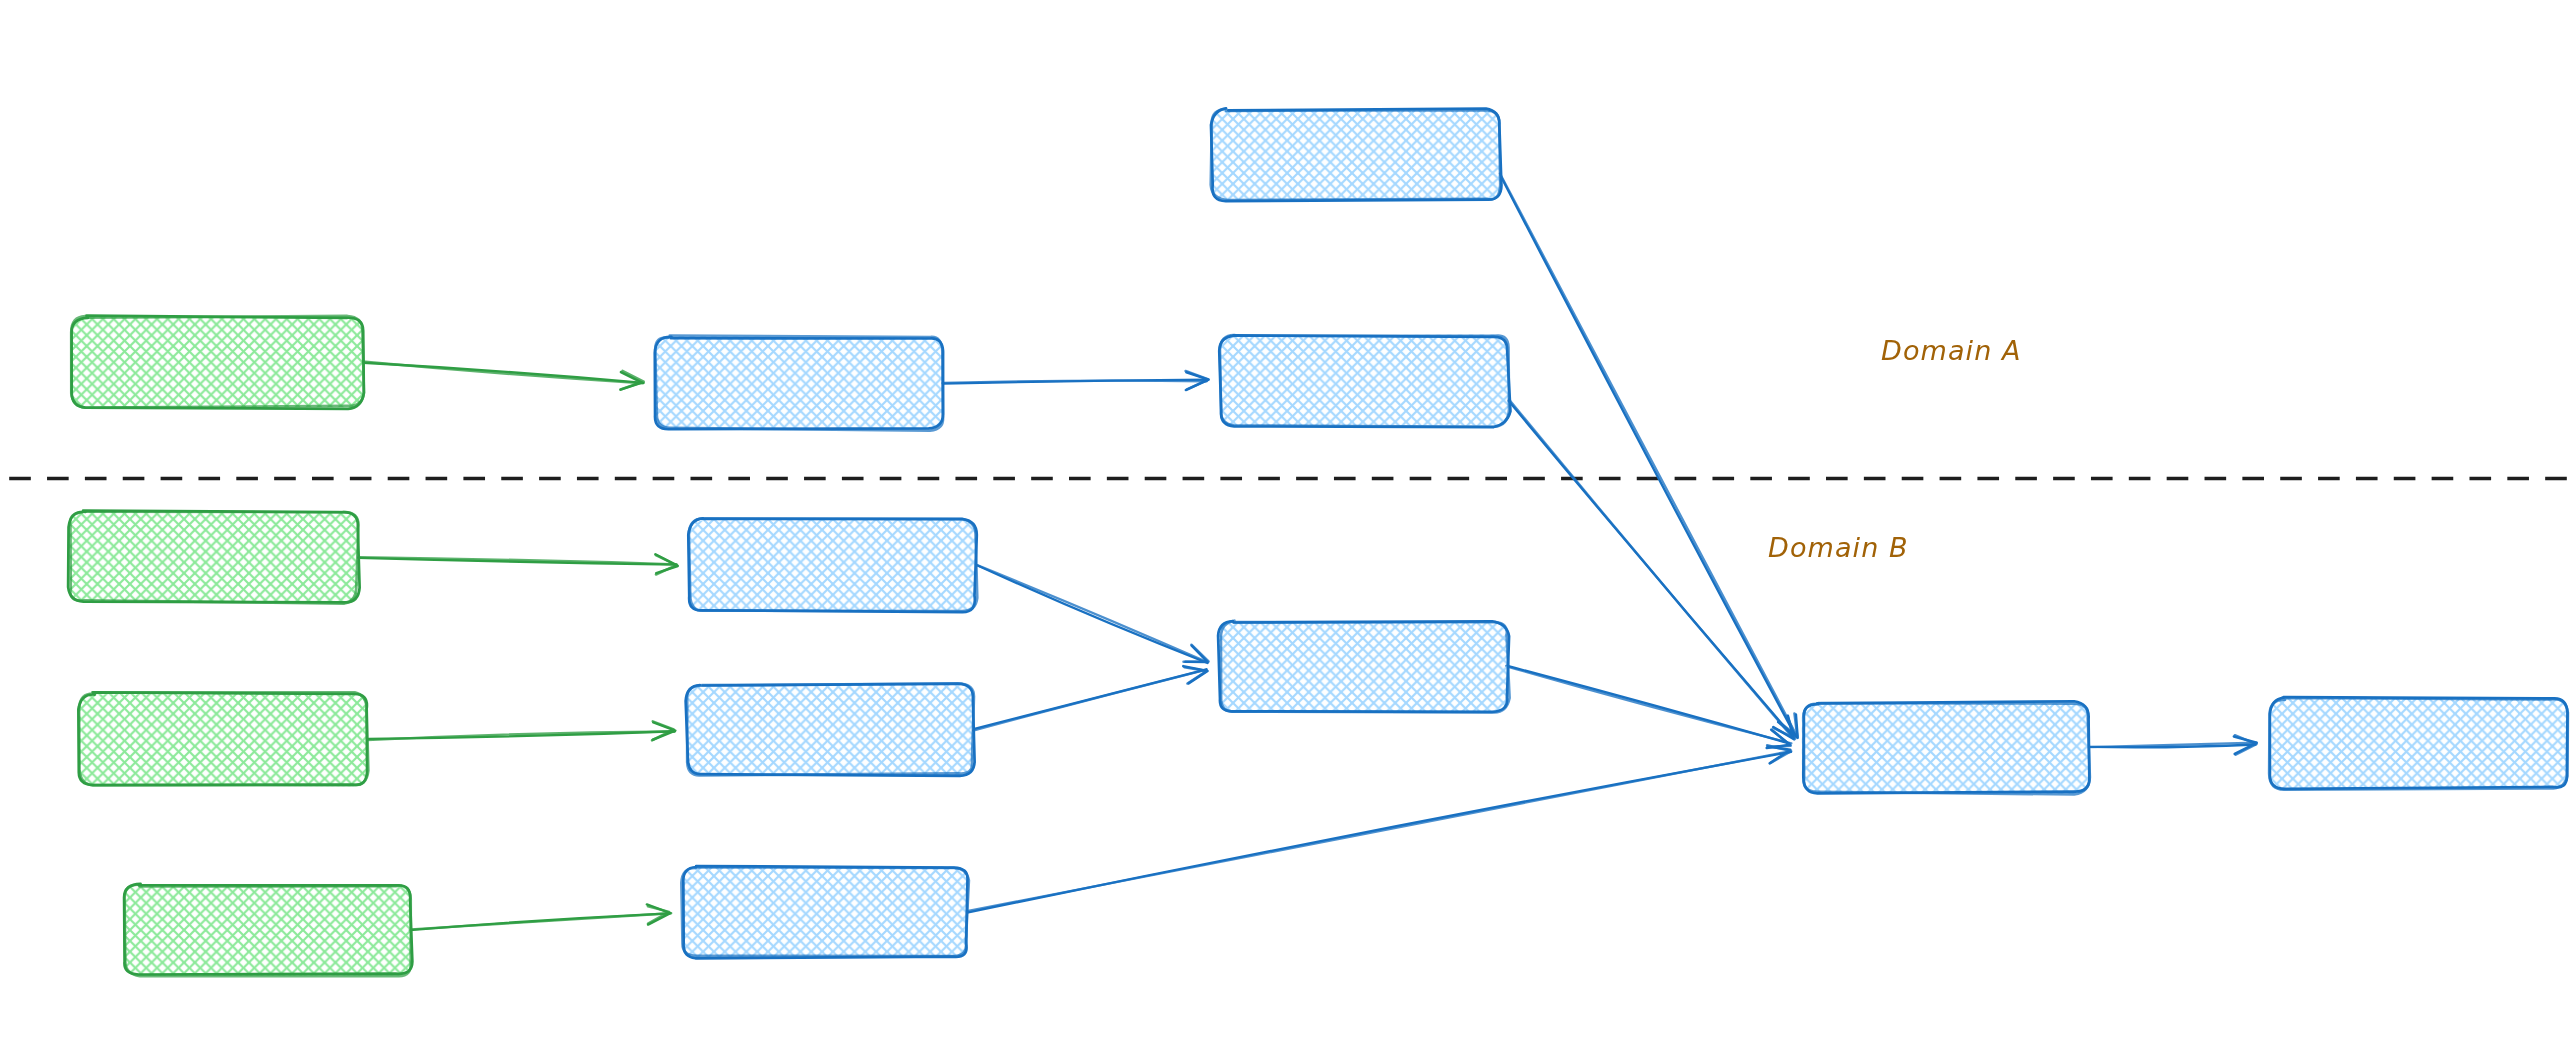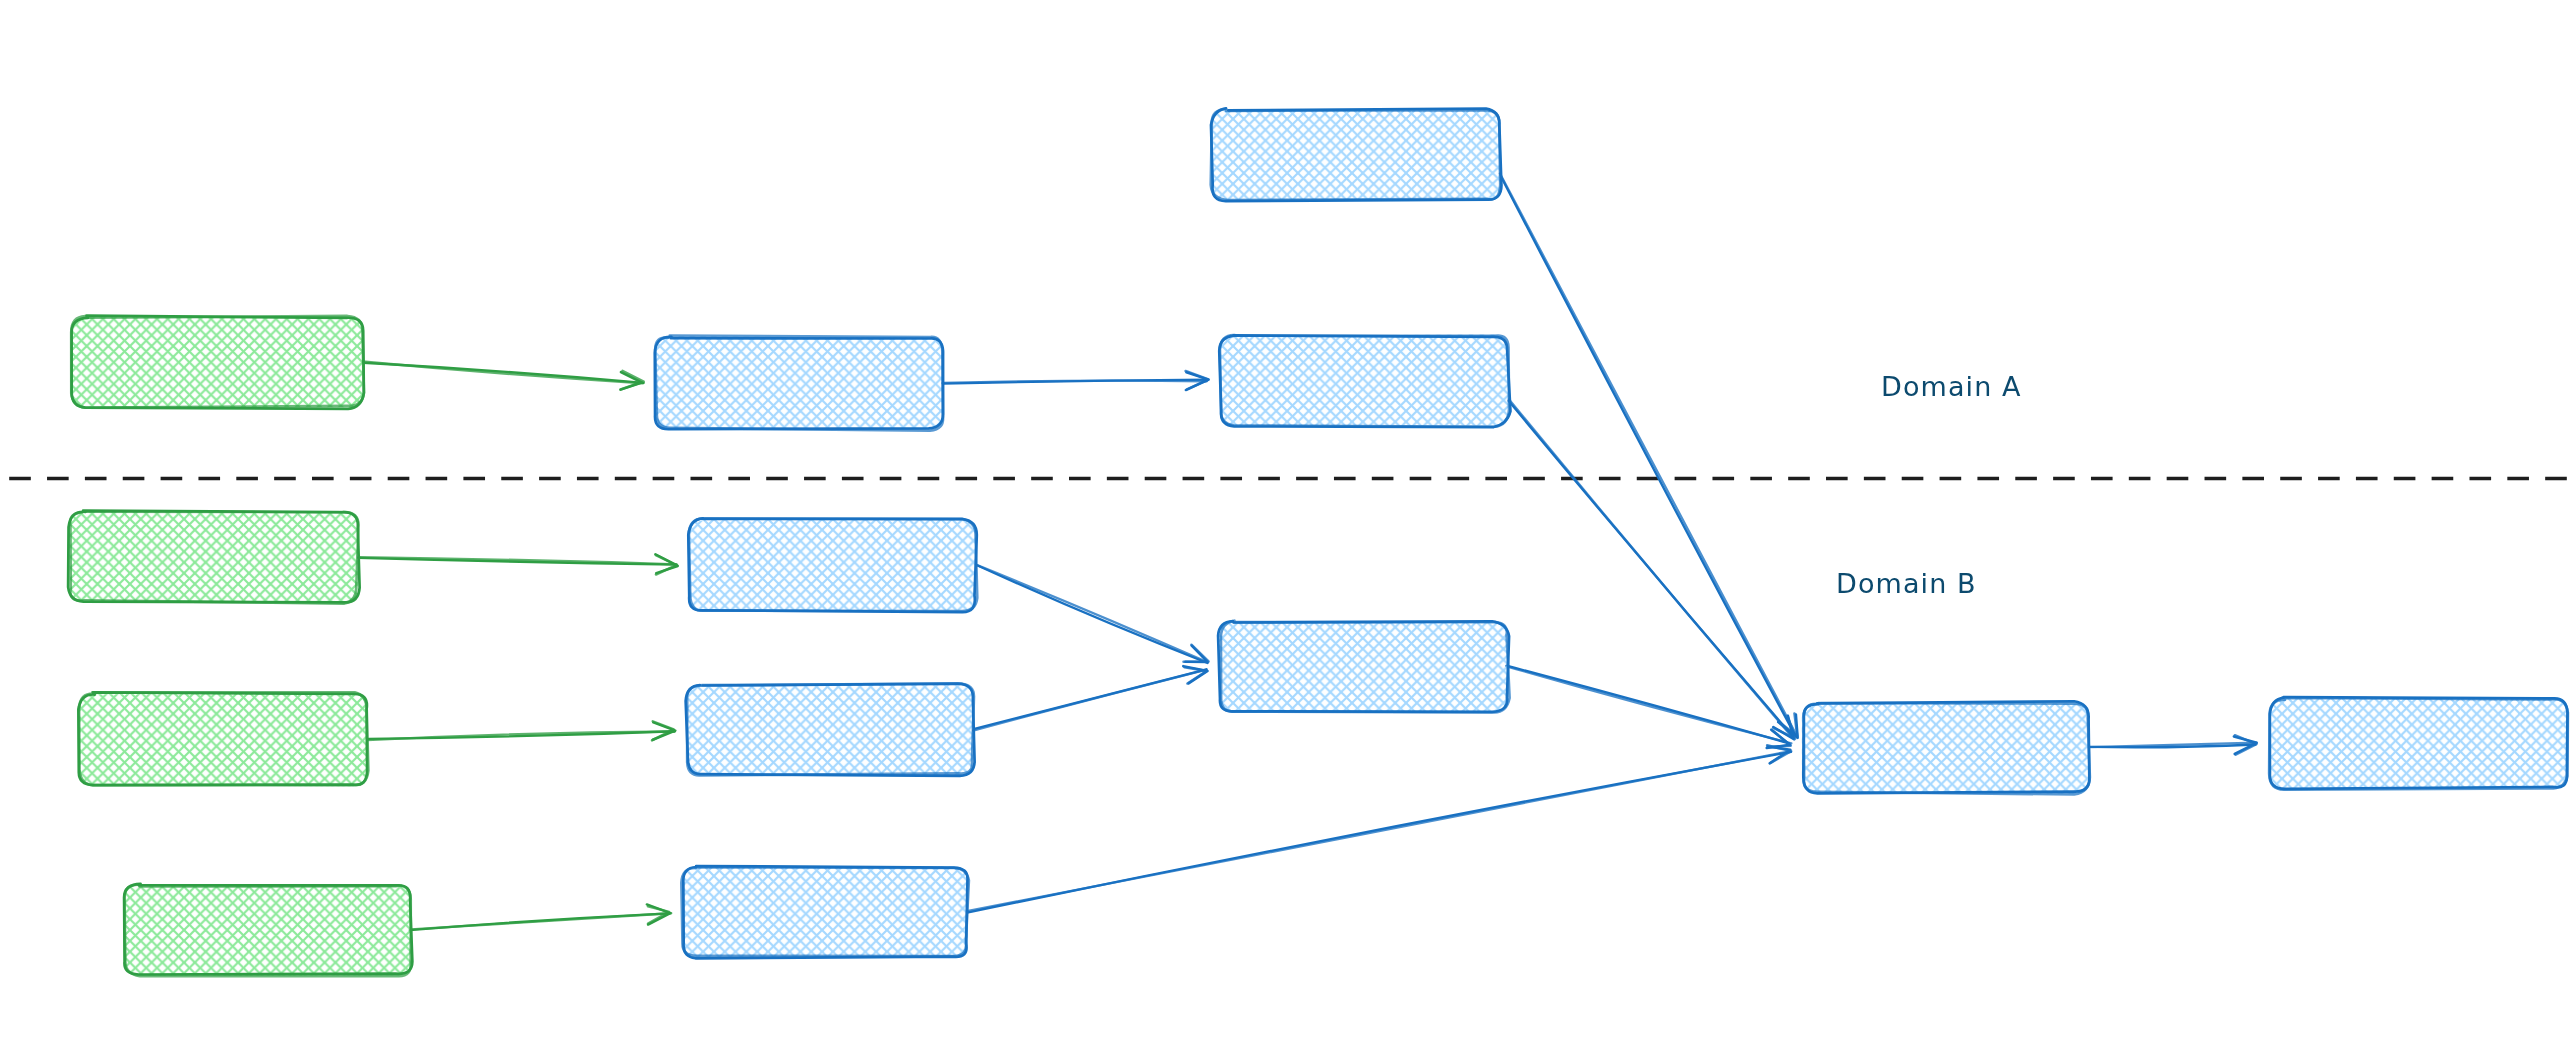--- a/index.html
+++ b/index.html
@@ -7,29 +7,29 @@
   body{
     font-family:"DejaVu Sans", sans-serif;
     width:2576px;height:1049px;overflow:hidden;position:relative;
   }
   #stage{position:relative;width:2576px;height:1049px;background:#ffffff;}
   #canvas{position:absolute;left:0;top:0;width:2576px;height:1049px;}
   .domain-label{
     position:absolute;
     font-family:"DejaVu Sans", sans-serif;
     font-size:27px;
+    font-style:italic;
     font-weight:400;
     letter-spacing:1.1px;
-    color:#0c4a6e;
+    color:#a16207;
     white-space:nowrap;
     user-select:none;
-    margin-top:36px;
   }
   #label-domain-a{left:1881px;top:335px;}
-  #label-domain-b{left:1836px;top:532px;}
+  #label-domain-b{left:1768px;top:532px;}
 </style>
 </head>
 <body>
 
 <div id="stage">
   <svg id="canvas" viewBox="0 0 2858 1164" xmlns="http://www.w3.org/2000/svg">
       <defs>
         <pattern id="hatch-green" width="12" height="12" patternUnits="userSpaceOnUse">
           <path d="M-3,3 l6,-6 M0,12 l12,-12 M9,15 l6,-6" stroke="#8ce99a" stroke-width="2.4" fill="none"></path>
           <path d="M-3,9 l6,6 M0,0 l12,12 M9,-3 l6,6" stroke="#8ce99a" stroke-width="2.4" fill="none"></path>

